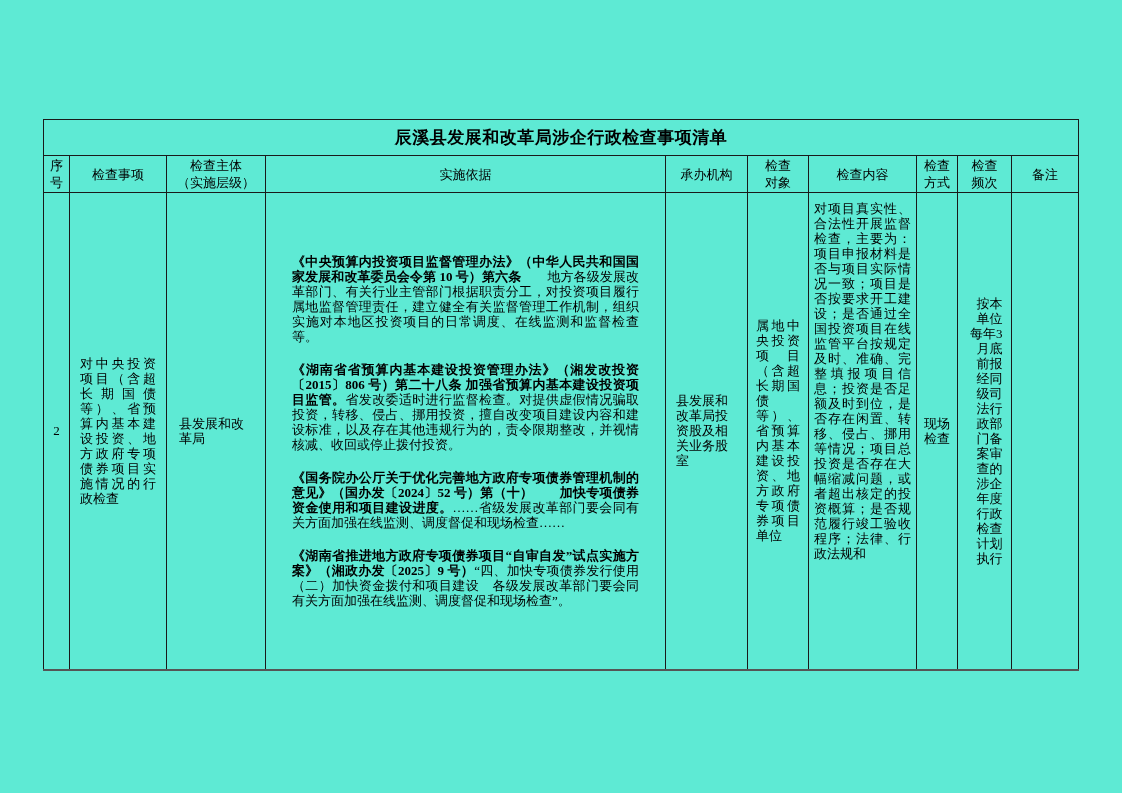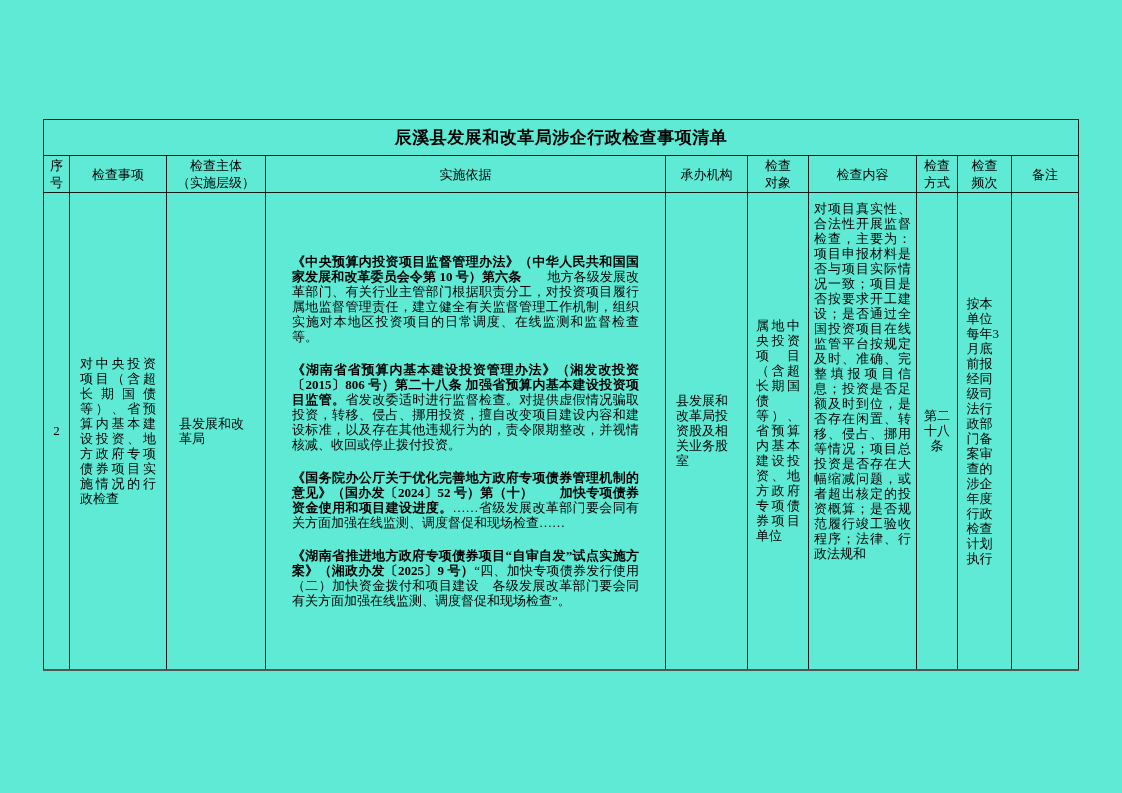--- a/index.html
+++ b/index.html
@@ -63,21 +63,21 @@
   td.c-serial { text-align: center; }
   td.c-item   { padding: 0 10px; text-align: justify; text-justify: inter-ideograph; }
   td.c-subject{ padding: 0 12px; text-align: left; }
   td.c-basis  { padding: 0 8px;  text-align: justify; text-justify: inter-ideograph; }
   td.c-basis .basis-wrap p { margin: 18px; }
   td.c-agency { padding: 0 10px; text-align: left; }
   td.c-target { padding: 0 8px;  text-align: justify; text-justify: inter-ideograph; }
   td.c-content{ vertical-align: top; padding: 6px 5px 0 5px; text-align: justify; text-justify: inter-ideograph; line-height: 18.5px; }
   td.c-content .content-clip { height: 466px; overflow: hidden; }
   td.c-method { text-align: center; padding: 0 7px; }
-  td.c-frequency .freq-wrap { width: 36px; margin: 0 auto; text-align: left; }
+  td.c-frequency .freq-wrap { width: 36px; margin: 0 auto; text-align: right; }
   td.c-remark { }
 </style>
 </head>
 <body>
 
 <div class="page">
   <div class="sheet">
     <table class="doc-table">
       <colgroup>
         <col style="width:26px">
@@ -122,21 +122,21 @@
                 <p><b>《湖南省省预算内基本建设投资管理办法》（湘发改投资〔2015〕806 号）第二十八条 加强省预算内基本建设投资项目监管。</b><span>省发改委适时进行监督检查。对提供虚假情况骗取投资，转移、侵占、挪用投资，擅自改变项目建设内容和建设标准，以及存在其他违规行为的，责令限期整改，并视情核减、收回或停止拨付投资。</span></p>
                 <p><b>《国务院办公厅关于优化完善地方政府专项债券管理机制的意见》（国办发〔2024〕52 号）第（十）　　加快专项债券资金使用和项目建设进度。</b><span>……省级发展改革部门要会同有关方面加强在线监测、调度督促和现场检查……</span></p>
                 <p><b>《湖南省推进地方政府专项债券项目“自审自发”试点实施方案》（湘政办发〔2025〕9 号）</b><span>“四、加快专项债券发行使用　（二）加快资金拨付和项目建设　各级发展改革部门要会同有关方面加强在线监测、调度督促和现场检查”。</span></p>
               </div>
           </td>
           <td class="c-agency">县发展和改革局投资股及相关业务股室</td>
           <td class="c-target">属地中央投资项目（含超长期国债等）、省预算内基本建设投资、地方政府专项债券项目单位</td>
           <td class="c-content">
             <div class="content-clip">对项目真实性、合法性开展监督检查，主要为：项目申报材料是否与项目实际情况一致；项目是否按要求开工建设；是否通过全国投资项目在线监管平台按规定及时、准确、完整填报项目信息；投资是否足额及时到位，是否存在闲置、转移、侵占、挪用等情况；项目总投资是否存在大幅缩减问题，或者超出核定的投资概算；是否规范履行竣工验收程序；法律、行政法规和</div>
           </td>
-          <td class="c-method">第二十八条</td>
+          <td class="c-method">现场检查</td>
           <td class="c-frequency">
             <div class="freq-wrap">按本单位每年3月底前报经同级司法行政部门备案审查的涉企年度行政检查计划执行</div>
           </td>
           <td class="c-remark"></td>
         </tr>
       </tbody>
     </table>
   </div>
 </div>
 

